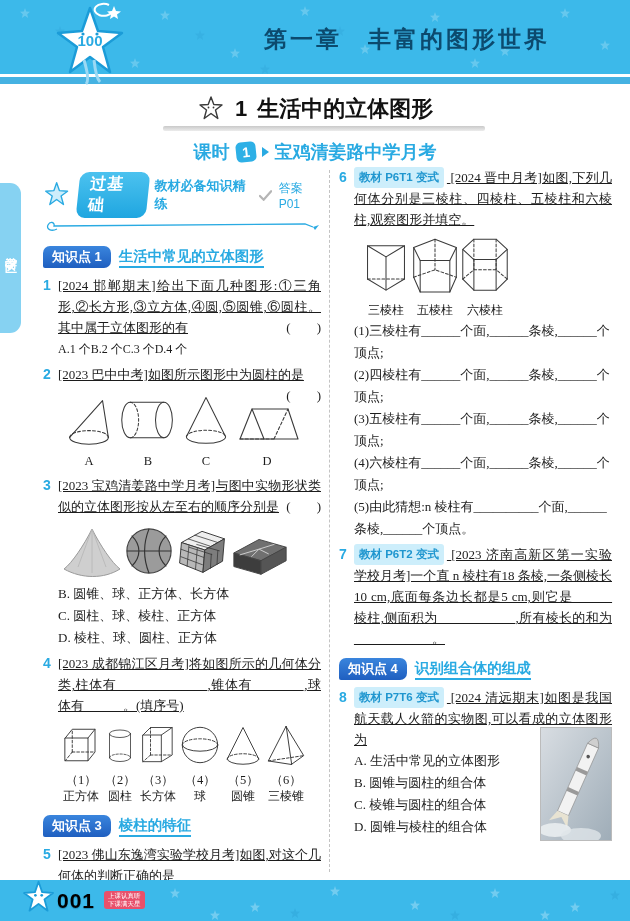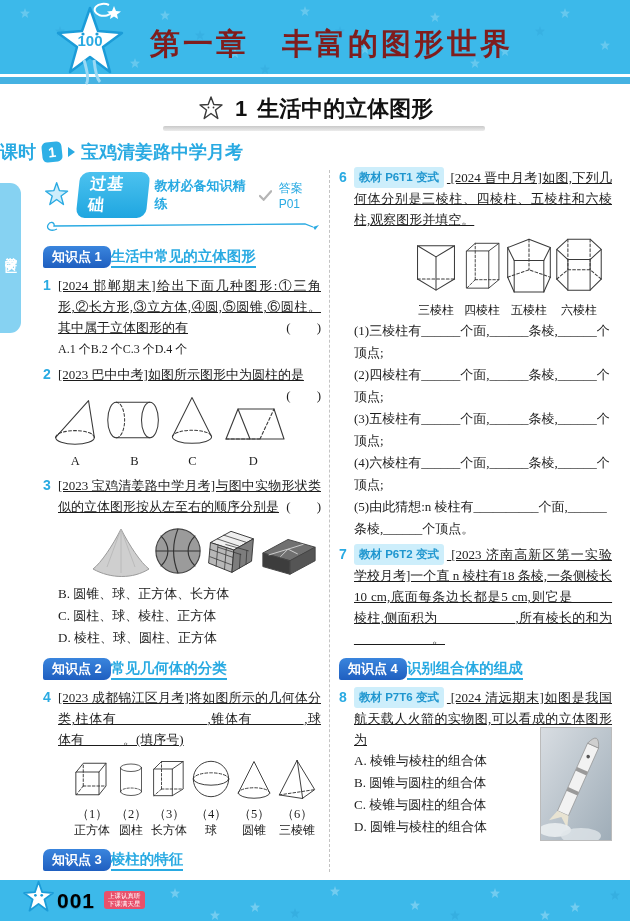--- a/index.html
+++ b/index.html
@@ -2,32 +2,32 @@
 <html><head>
 <meta charset="utf-8">
 <style>
   html,body{margin:0;padding:0;background:#e8e8e8;}
   .page{position:relative;width:630px;height:921px;margin:0 auto;background:#fff;overflow:hidden;
         font-family:"Liberation Serif","DejaVu Serif",serif;color:#1c1c1c;}
   
   .header-band{position:absolute;left:0;top:0;width:630px;height:74px;background:#3cb9ea;}
   .header-strip{position:absolute;left:0;top:77px;width:630px;height:7px;background:#45b2e2;}
   .band-stars{position:absolute;left:0;top:0;width:100%;height:100%;}
-  .chapter-title{position:absolute;left:150px;top:24px;width:400px;text-align:left;
-        font-family:"Liberation Sans","DejaVu Sans",sans-serif;font-weight:bold;font-size:30px;
-        color:#7f1d1d;letter-spacing:3px;}
+  .chapter-title{position:absolute;left:150px;top:24px;width:400px;text-align:right;
+        font-family:"Liberation Sans","DejaVu Sans",sans-serif;font-weight:bold;font-size:23px;
+        color:#0c4a6e;letter-spacing:3px;}
   .mascot{position:absolute;left:50px;top:2px;}
   .mascot-num{font-family:"Liberation Sans",sans-serif;font-weight:bold;}
   
   .title-underline{position:absolute;left:163px;top:126px;width:322px;height:5px;
         background:linear-gradient(#c9c9c9,#ececec);border-radius:2px;}
   .title-row{position:absolute;left:0;top:94px;width:630px;display:flex;justify-content:center;
         align-items:center;gap:10px;font-family:"Liberation Sans","DejaVu Sans",sans-serif;
         font-weight:bold;font-size:22px;color:#111;}
-  .subtitle-row{position:absolute;left:0;top:140px;width:630px;display:flex;
+  .subtitle-row{position:absolute;left:0;top:140px;width:630px;display:flex;justify-content:center;
         align-items:center;gap:6px;font-family:"Liberation Sans",sans-serif;font-weight:bold;
         font-size:18px;color:#29aae2;}
   .session-badge{display:inline-block;width:20px;height:20px;line-height:20px;text-align:center;
         background:#2eb0e6;color:#fff;border-radius:5px;font-size:14px;transform:rotate(-6deg);}
   .subtitle-arrow{width:0;height:0;border-left:7px solid #29aae2;border-top:5px solid transparent;
         border-bottom:5px solid transparent;}
   
   .side-tab{position:absolute;left:0;top:183px;width:21px;height:150px;background:#86d2f2;
         border-radius:0 11px 11px 0;display:flex;flex-direction:column;align-items:center;
         justify-content:center;gap:4px;color:#fff;font-family:"Liberation Sans",sans-serif;
@@ -39,39 +39,39 @@
   .right-col{position:absolute;left:339px;top:167px;width:273px;}
   
   .gj-bar{display:flex;align-items:center;gap:7px;}
   .gj-badge{background:linear-gradient(#4cc2ef,#1fa6e0);color:#fff;font-family:"Liberation Sans",sans-serif;
         font-weight:bold;font-size:16px;padding:2px 11px;border-radius:9px;transform:skewX(-6deg);
         letter-spacing:1px;}
   .gj-sub{color:#29aae2;font-family:"Liberation Sans",sans-serif;font-weight:bold;font-size:13px;}
   .gj-ans{color:#29aae2;font-family:"Liberation Sans",sans-serif;font-size:12px;}
   .gj-squiggle{margin-top:1px;}
   
-  .kp{display:flex;align-items:center;margin:9px 0 7px;}
+  .kp{display:flex;align-items:center;gap:8px;margin:9px 0 7px;}
   .kp-badge{background:linear-gradient(#3a85dd,#1f5fc0);color:#fff;font-family:"Liberation Sans",sans-serif;
         font-weight:bold;font-size:13px;padding:2px 9px;border-radius:7px 7px 7px 2px;white-space:nowrap;}
   .kp-title{color:#29aae2;font-family:"Liberation Sans",sans-serif;font-weight:bold;font-size:14.5px;
         border-bottom:2px solid #29aae2;padding-bottom:0;white-space:nowrap;}
   
   .q{display:flex;margin-bottom:4px;}
   .qnum{width:15px;flex:0 0 15px;color:#29aae2;font-family:"Liberation Sans",sans-serif;
         font-weight:bold;font-size:14px;line-height:21px;}
   .qbody{flex:1;min-width:0;}
   .qtext{font-size:13px;line-height:21px;text-align:justify;text-decoration:underline;}
   .bracket{float:right;}
   .opts-row{display:flex;padding-right:6px;font-size:12px;line-height:22px;}
   .opt-line{font-size:13px;line-height:22px;}
   .vbadge{display:inline-block;background:#cdeefb;color:#1f96cf;font-family:"Liberation Sans",sans-serif;
         font-size:11.5px;font-weight:bold;padding:0 5px;border-radius:3px;margin-right:3px;
         vertical-align:1px;white-space:nowrap;}
   
-  .fig-row{display:flex;justify-content:flex-end;align-items:flex-end;margin:6px 2px 2px;}
+  .fig-row{display:flex;justify-content:flex-start;align-items:flex-end;margin:6px 2px 2px;}
   .fig-cell{text-align:center;font-size:12.5px;line-height:16px;}
   .fig-name{font-size:12px;}
   .ln{stroke:#3a3a3a;stroke-width:1.1;fill:none;stroke-linejoin:round;stroke-linecap:round;}
   .dsh{stroke-dasharray:3 2.2;}
   .q5fig{position:absolute;right:0;top:0;}
   .q5wrap{position:relative;min-height:96px;}
   .q5opts{width:196px;}
   .q8wrap{position:relative;}
   .q8opts{width:190px;}
   .rocket{position:absolute;right:0;top:40px;border:1px solid #bbb;}
@@ -285,24 +285,20 @@
         </div>
         <div>
           <div class="opt-line">B. 圆锥、球、正方体、长方体</div>
           <div class="opt-line">C. 圆柱、球、棱柱、正方体</div>
           <div class="opt-line">D. 棱柱、球、圆柱、正方体</div>
         </div>
       </div>
     </div>
 
     
-    <div class="kp">
-      <span class="kp-badge">知识点 2</span>
-      <span class="kp-title">常见几何体的分类</span>
-    </div>
 
     
     <div class="q">
       <span class="qnum">4</span>
       <div class="qbody">
         <div class="qtext">[2023 成都锦江区月考]将如图所示的几何体分类,柱体有______________,锥体有________,球体有______。(填序号)</div>
         <div class="fig-row">
           <div class="fig-cell">
             <svg width="42" height="46" viewBox="0 0 48 52">
               <rect class="ln" x="6" y="18" width="26" height="26"></rect>
@@ -391,28 +387,20 @@
         </div>
         <div class="fig-row" style="padding:0 6px;">
           <div class="fig-cell">
             <svg width="48" height="62" viewBox="0 0 52 66">
               <path class="ln" d="M6 10 L46 10 L26 22 Z"></path>
               <path class="ln" d="M6 10 L6 46 M46 10 L46 46 M26 22 L26 58"></path>
               <path class="ln" d="M6 46 L26 58 L46 46"></path>
               <path class="ln dsh" d="M6 46 L46 46"></path>
             </svg>
             <div class="fig-name">三棱柱</div>
-          </div>
-          <div class="fig-cell">
-            <svg width="44" height="62" viewBox="0 0 52 66">
-              <rect class="ln" x="8" y="14" width="26" height="44"></rect>
-              <path class="ln" d="M8 14 L18 5 L46 5 L34 14 M46 5 L46 48 L34 58"></path>
-              <path class="ln dsh" d="M18 48 L18 5 M18 48 L46 48 M18 48 L8 58"></path>
-            </svg>
-            <div class="fig-name">四棱柱</div>
           </div>
           <div class="fig-cell">
             <svg width="50" height="62" viewBox="0 0 54 66">
               <path class="ln" d="M27 3 L50 12 L43 26 L11 26 L4 12 Z"></path>
               <path class="ln" d="M4 12 L4 44 M50 12 L50 44 M11 26 L11 60 M43 26 L43 60"></path>
               <path class="ln" d="M4 44 L11 60 L43 60 L50 44"></path>
               <path class="ln dsh" d="M27 3 L27 36 M4 44 L27 36 L50 44"></path>
             </svg>
             <div class="fig-name">五棱柱</div>
           </div>
@@ -453,21 +441,21 @@
 
     <div class="q">
       <span class="qnum">8</span>
       <div class="qbody q8wrap">
         <div class="qtext">
           <span class="vbadge">教材 P7T6 变式</span>
           <span>[2024 清远期末]如图是我国航天载人火箭的实物图,可以看成的立体图形为</span>
           <span class="bracket">(　　)</span>
         </div>
         <div class="q8opts">
-          <div class="opt-line">A. 棱锥与棱柱的组合体</div>
+          <div class="opt-line">A. 生活中常见的立体图形</div>
           <div class="opt-line">B. 圆锥与圆柱的组合体</div>
           <div class="opt-line">C. 棱锥与圆柱的组合体</div>
           <div class="opt-line">D. 圆锥与棱柱的组合体</div>
         </div>
         <svg class="rocket" width="70" height="112" viewBox="0 0 70 112">
           <defs>
             <linearGradient id="sky" x1="0" y1="0" x2="1" y2="1">
               <stop offset="0" stop-color="#d8dde2"></stop>
                 <stop offset="1" stop-color="#9fadb8"></stop>
             </linearGradient>

